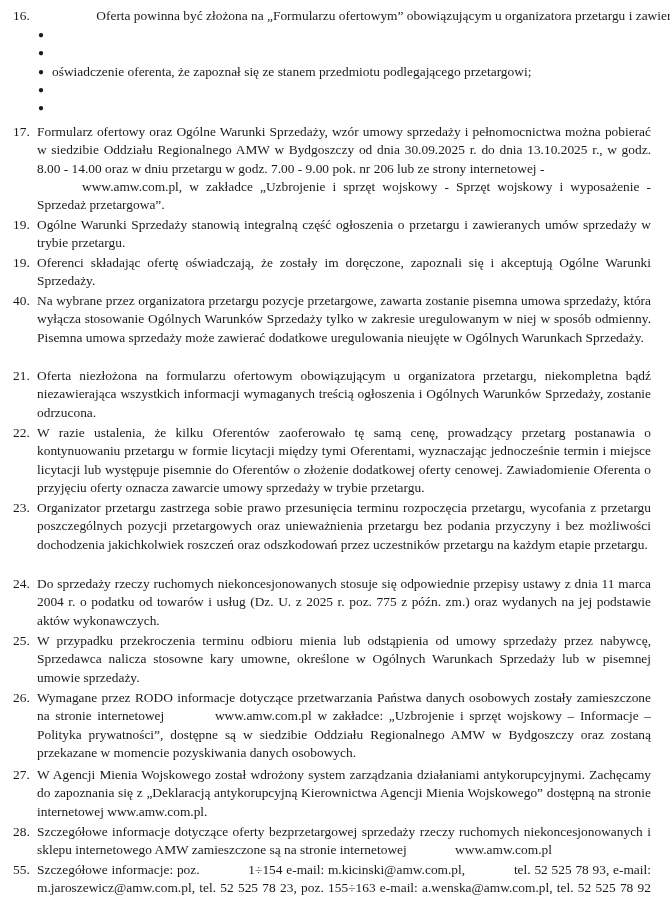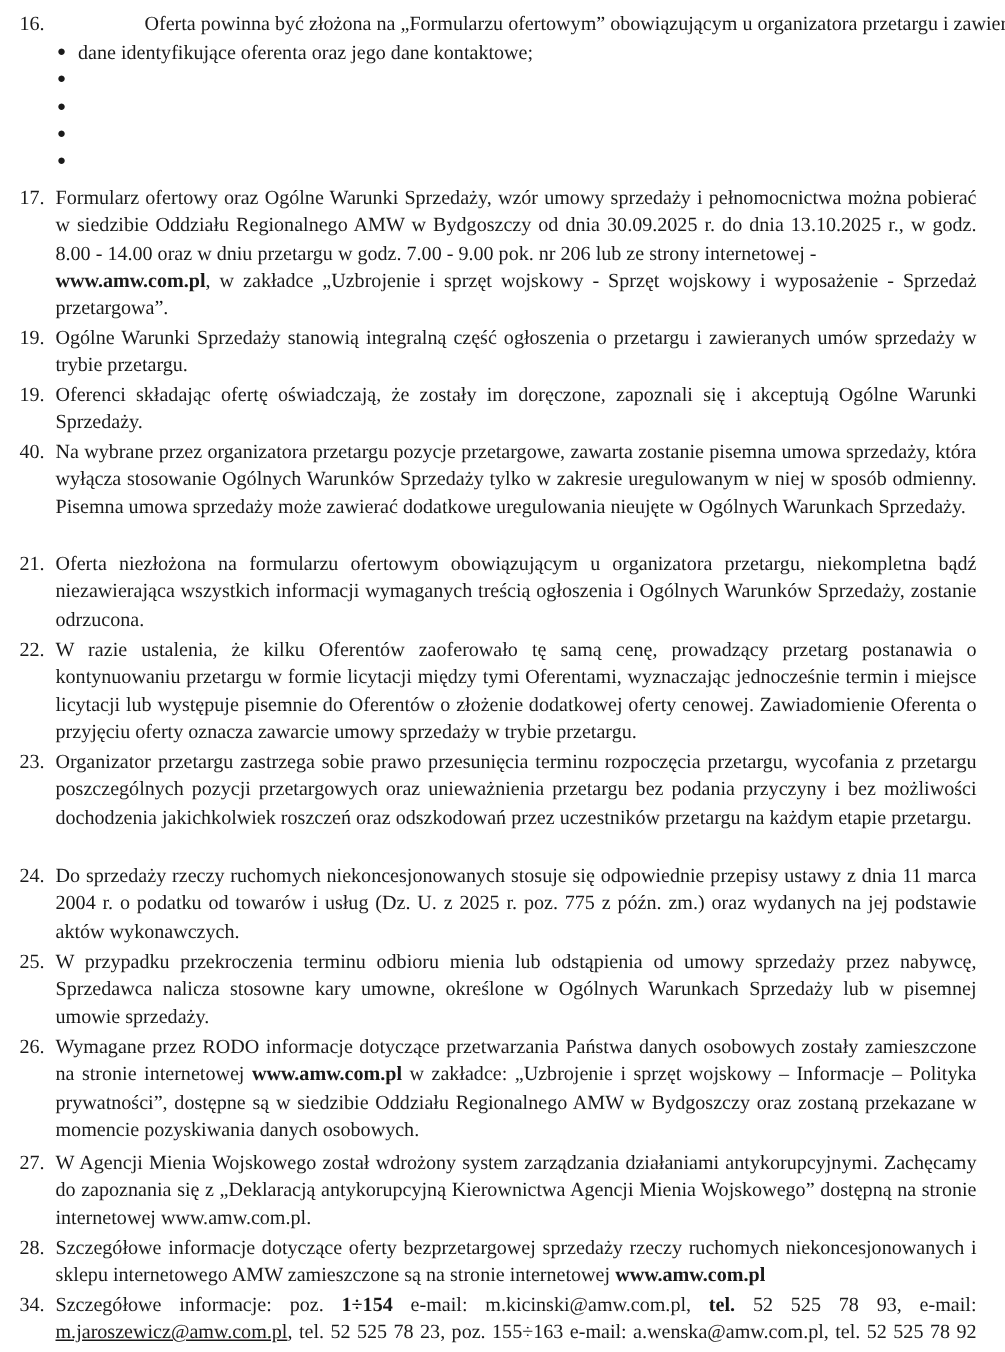--- a/index.html
+++ b/index.html
@@ -14,43 +14,43 @@
   .item { position: absolute; left: 0; width: 670px; }
   .num { position: absolute; left: 13px; top: 0; width: 24px; }
   .txt {
     position: absolute; left: 37px; width: 614px;
     text-align: justify; text-justify: inter-word;
   }
   ul.bullets { position: absolute; left: 0; top: 19px; margin: 0; padding: 0; list-style: none; width: 670px; }
   ul.bullets li { position: relative; height: 18.3px; white-space: nowrap; }
   ul.bullets li .dot { position: absolute; left: 38px; top: 0; font-size: 10px; }
   ul.bullets li .btxt { position: absolute; left: 52px; top: 0; }
-  b, .bold { font-weight: bold; }
+  b, .bold { font-weight: normal; margin-left: 45px; }
   .ital { }
-  .link { text-decoration: underline; }
+  .link { }
   .t16 { white-space: nowrap; text-align: right; margin-left: 36px; }
 </style>
 </head>
 <body>
 
 <div class="page">
 
   <div class="item" style="top:7px;">
     <span class="num">16.</span>
     <div class="txt t16">Oferta powinna być złożona na „Formularzu ofertowym” obowiązującym u organizatora przetargu i zawierać:</div>
     <ul class="bullets">
       <li>
           <span class="dot">●</span>
-          <span class="btxt">dane identyfikujące oferenta oraz jego dane kontaktowe;</span>
         </li>
       <li>
           <span class="dot">●</span>
         </li>
       <li>
           <span class="dot">●</span>
+          <span class="btxt">oświadczenie oferenta, że zapoznał się ze stanem przedmiotu podlegającego przetargowi;</span>
         </li>
       <li>
           <span class="dot">●</span>
         </li>
       <li>
           <span class="dot">●</span>
         </li>
     </ul>
   </div>
 
@@ -108,17 +108,17 @@
     <span class="num">27.</span>
     <div class="txt"><span>W Agencji Mienia Wojskowego został wdrożony system zarządzania działaniami antykorupcyjnymi. Zachęcamy do zapoznania się z</span> <span class="ital">„Deklaracją antykorupcyjną Kierownictwa Agencji Mienia Wojskowego”</span> <span>dostępną na stronie internetowej www.amw.com.pl.</span></div>
   </div>
 
   <div class="item" style="top:823px;">
     <span class="num">28.</span>
     <div class="txt"><span>Szczegółowe informacje dotyczące oferty bezprzetargowej sprzedaży rzeczy ruchomych niekoncesjonowanych i sklepu internetowego AMW zamieszczone są na stronie internetowej</span> <b>www.amw.com.pl</b></div>
   </div>
 
   <div class="item" style="top:861px;">
-    <span class="num">34.</span>
+    <span class="num">55.</span>
     <div class="txt"><span>Szczegółowe informacje: poz.</span> <b>1÷154</b> <span>e-mail: m.kicinski@amw.com.pl,</span> <b>tel.</b> <span>52 525 78 93, e-mail:</span> <span class="link">m.jaroszewicz@amw.com.pl</span><span>, tel. 52 525 78 23, poz. 155÷163 e-mail: a.wenska@amw.com.pl, tel. 52 525 78 92 lub 695 400 718 od poniedziałku do piątku w godz. 8.00-14.30.</span></div>
   </div>
 
 </div>
 
 </body></html>

